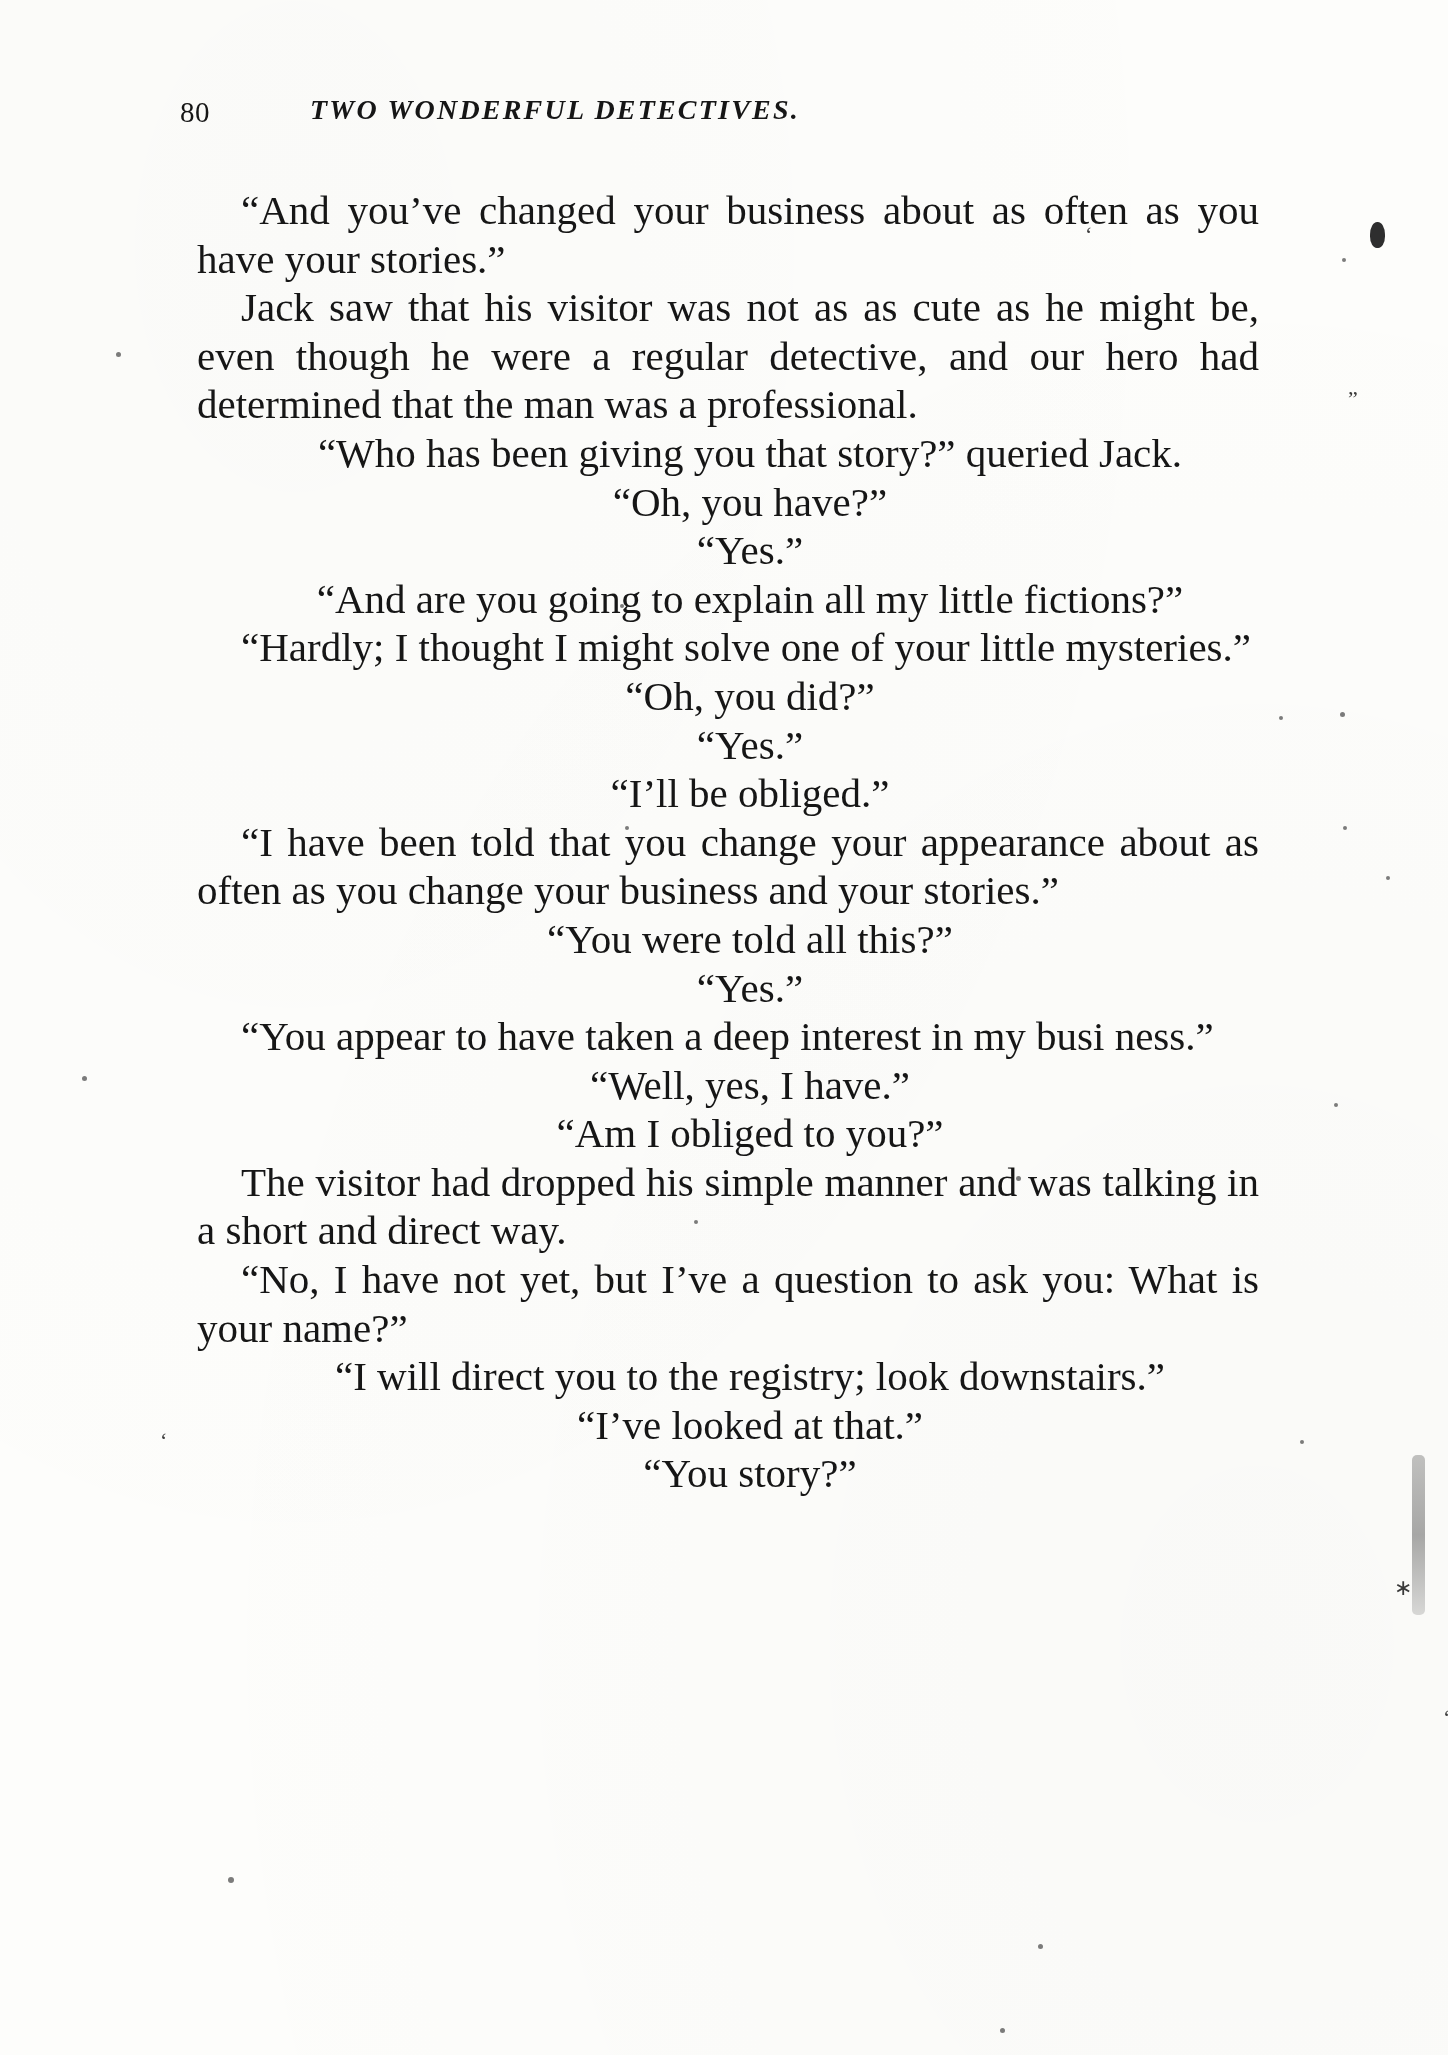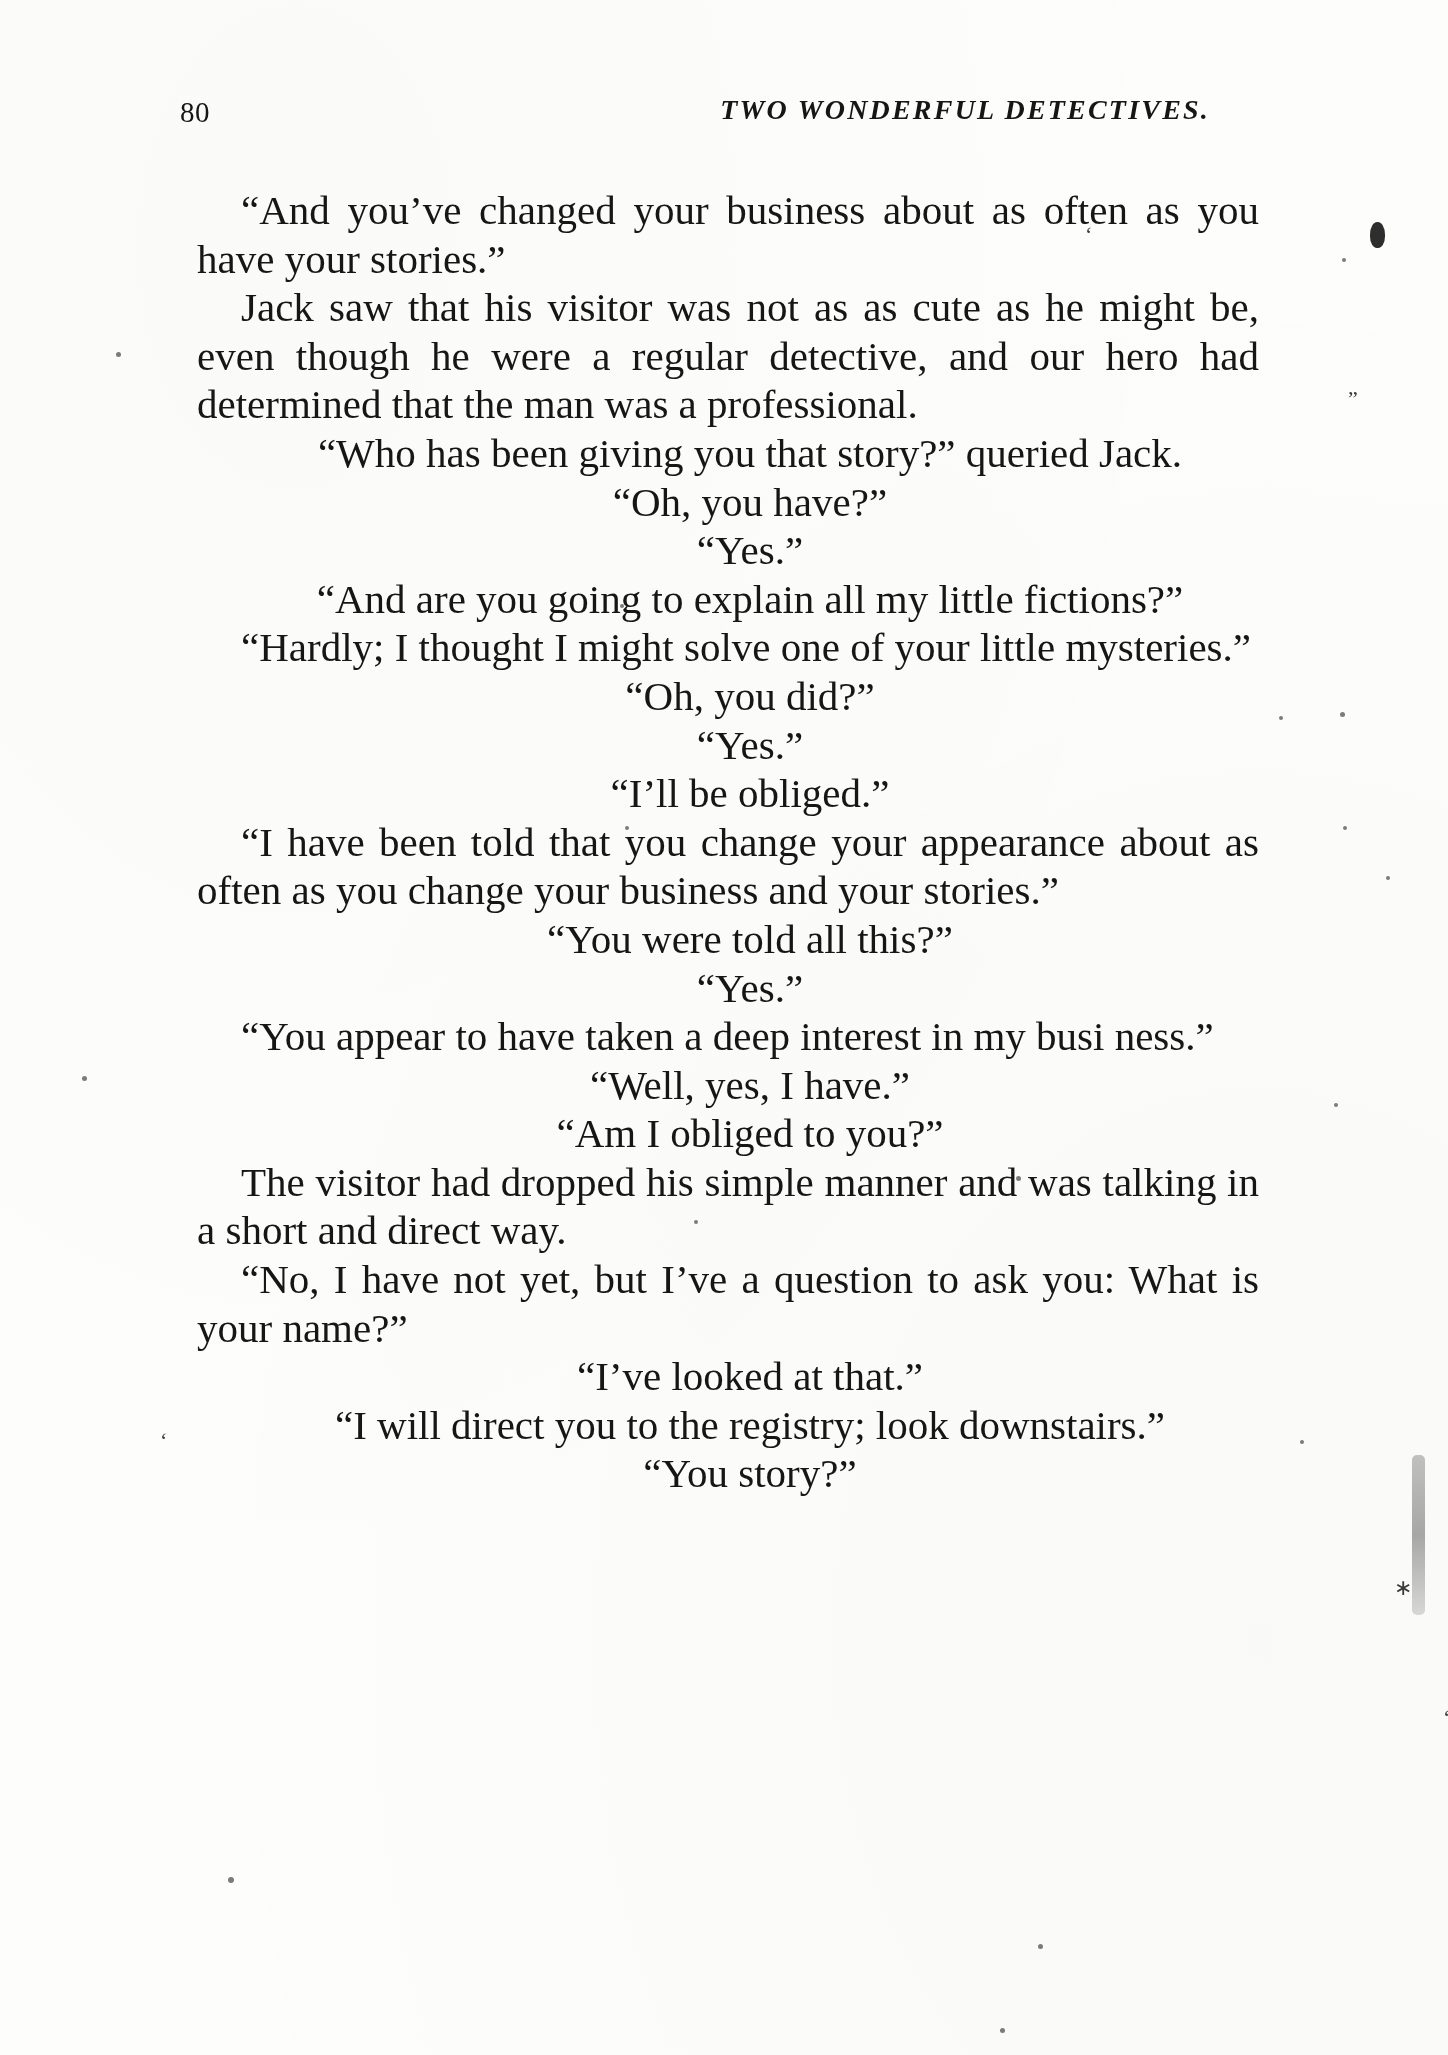--- a/index.html
+++ b/index.html
@@ -38,21 +38,21 @@
     left: 0;
     top: 0;
     font-size: 29px;
     letter-spacing: 0.5px;
   }
   .running-title {
     position: absolute;
     left: 130px;
     top: -2px;
     width: 900px;
-    text-align: right;
+    text-align: left;
     font-size: 28px;
     font-style: italic;
     font-weight: bold;
     letter-spacing: 2.2px;
   }
   .body-text {
     position: absolute;
     top: 186px;
     left: 197px;
     width: 1062px;
@@ -123,22 +123,22 @@
     <p class="ind noj">“Yes.”</p>
     <p class="ind noj">“I’ll be obliged.”</p>
     <p class="ind">“I have been told that you change your appearance about as often as you change your business and your stories.”</p>
     <p class="ind noj">“You were told all this?”</p>
     <p class="ind noj">“Yes.”</p>
     <p class="ind">“You appear to have taken a deep interest in my busi­ ness.”</p>
     <p class="ind noj">“Well, yes, I have.”</p>
     <p class="ind noj">“Am I obliged to you?”</p>
     <p class="ind">The visitor had dropped his simple manner and was talking in a short and direct way.</p>
     <p class="ind">“No, I have not yet, but I’ve a question to ask you: What is your name?”</p>
+    <p class="ind noj">“I will direct you to the registry; look downstairs.”</p>
     <p class="ind noj">“I’ve looked at that.”</p>
-    <p class="ind noj">“I will direct you to the registry; look downstairs.”</p>
     <p class="ind noj">“You story?”</p>
   </div>
 
   <div class="blot" style="left:1370px; top:222px;"></div>
   <div class="smudge" style="left:1412px; top:1455px;"></div>
 
   <div class="tick" style="left:1348px; top:386px;">”</div>
   <div class="tick" style="left:1085px; top:222px;">‘</div>
   <div class="tick" style="left:160px; top:1428px;">‘</div>
 

